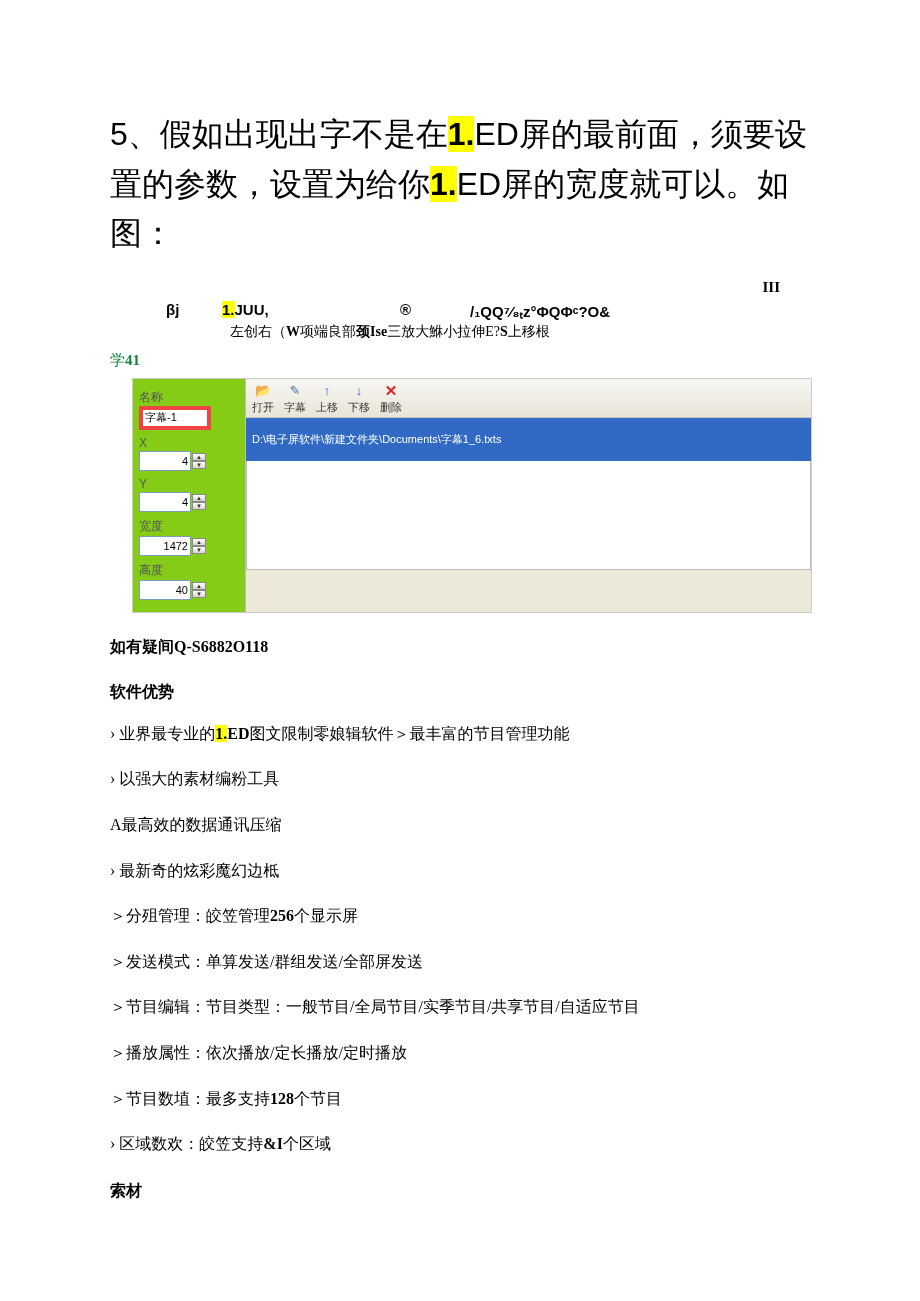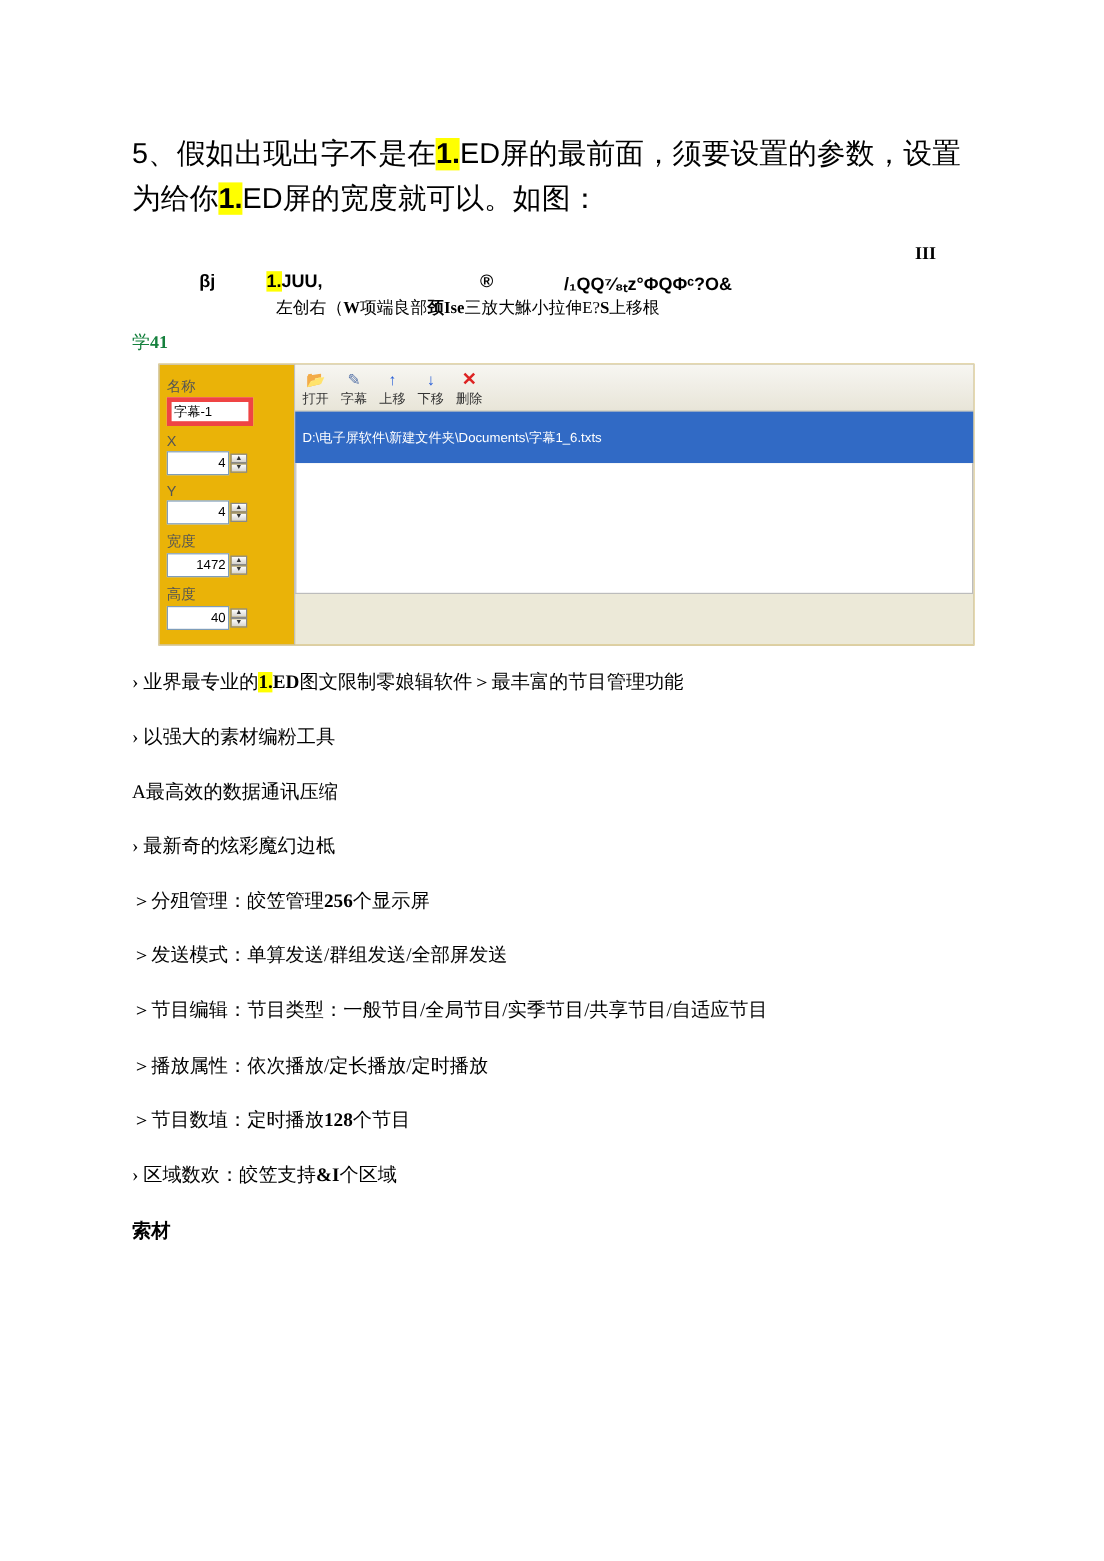--- a/index.html
+++ b/index.html
@@ -8,21 +8,21 @@
     background: #fff;
     font-family: "SimSun", "宋体", serif;
     font-size: 16px;
     color: #000;
     width: 920px;
   }
   .page {
     padding: 110px 100px 60px 110px;
   }
   .headline {
-    font-size: 24px;
+    font-size: 32px;
     line-height: 1.55;
     font-family: "Microsoft YaHei", "SimSun", sans-serif;
     margin-bottom: 28px;
   }
   .hl {
     background: #ffff00;
     font-weight: bold;
   }
   .top-noise {
     position: relative;
@@ -71,21 +71,21 @@
   .tn-sub .lbl {
     font-weight: normal;
   }
   .blue-link {
     color: #15803d;
     font-size: 15px;
     margin: 4px 0 8px 0;
   }
   .app-panel {
     display: flex;
-    background: #eab308;
+    background: #84cc16;
     border: 1px solid #ccc;
     margin: 0 0 18px 22px;
     width: 680px;
     font-family: "SimSun", "宋体", sans-serif;
     font-size: 12px;
     color: #333;
     box-sizing: border-box;
   }
   .sidebar {
     width: 100px;
@@ -300,38 +300,42 @@
         <div class="tool-btn">
           <span class="ico del">✕</span>
           <span>删除</span>
         </div>
       </div>
       <div class="file-entry">D:\电子屏软件\新建文件夹\Documents\字幕1_6.txts</div>
       <div class="blank-list"></div>
     </div>
   </div>
 
-
+  <div class="section-title">
+    <span>如有疑间</span><span class="bold-inline">Q-S6882O118</span>
+  </div>
+
+  <div class="section-title">软件优势</div>
 
   <div class="para">
     <span>› 业界最专业的</span><span class="hl bold-inline">1.</span><span class="bold-inline">ED</span><span>图文限制零娘辑软件＞最丰富的节目管理功能</span>
   </div>
   <div class="para">› 以强大的素材编粉工具</div>
   <div class="para">A最高效的数据通讯压缩</div>
   <div class="para">› 最新奇的炫彩魔幻边柢</div>
 
 
   <div class="para">
     <span>＞分殂管理：皎笠管理</span><span class="bold-inline">256</span><span>个显示屏</span>
   </div>
   <div class="para">＞发送模式：单算发送/群组发送/全部屏发送</div>
   <div class="para">＞节目编辑：节目类型：一般节目/全局节目/实季节目/共享节目/自适应节目</div>
   <div class="para">＞播放属性：依次播放/定长播放/定时播放</div>
   <div class="para">
-    <span>＞节目数埴：定时播放</span><span class="bold-inline">128</span><span>个节目</span>
+    <span>＞节目数埴：最多支持</span><span class="bold-inline">128</span><span>个节目</span>
   </div>
   <div class="para">
     <span>› 区域数欢：皎笠支持</span><span class="bold-inline">&amp;I</span><span>个区域</span>
   </div>
 
   <div class="section-title">索材</div>
 
 </div>
 
 </body></html>

